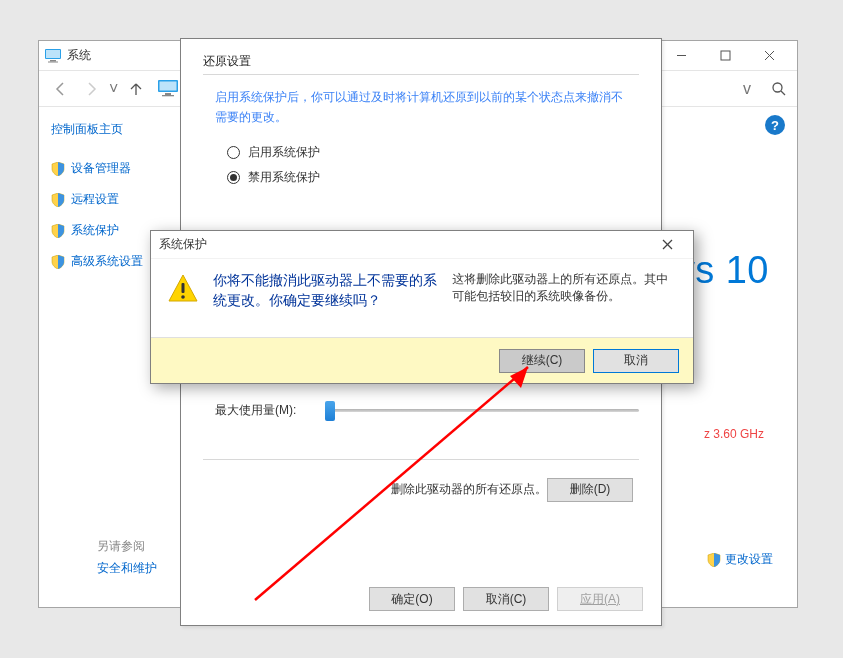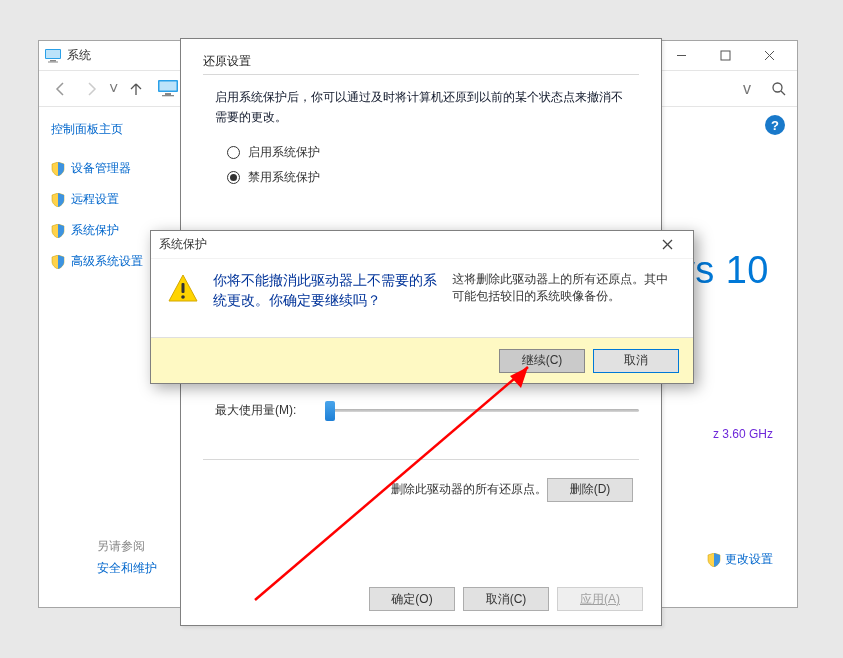--- a/index.html
+++ b/index.html
@@ -31,37 +31,37 @@
     .sidebar-left { width: 160px; padding: 14px 12px; }
     .sidebar-left .cp-home { color: #0066cc; font-size: 12px; margin-bottom: 22px; display: block; }
     .side-link { display: flex; align-items: center; gap: 6px; margin-bottom: 14px; font-size: 12px; color: #0066cc; cursor: pointer; }
     .shield-icon { width: 14px; height: 14px; }
     .see-also { position: absolute; left: 58px; bottom: 52px; font-size: 12px; color: #888; }
     .sec-maint { position: absolute; left: 58px; bottom: 30px; font-size: 12px; color: #0066cc; }
 
     .content-right { flex: 1; position: relative; padding: 18px 24px; }
     .help-q { position: absolute; right: 12px; top: 8px; width: 20px; height: 20px; border-radius: 50%; background: #1979ca; color: #fff; font-size: 13px; display:flex; align-items:center; justify-content:center; font-weight: bold; }
     .ws10 { position: absolute; right: 28px; top: 142px; color: #0078d7; font-size: 38px; font-weight: 300; letter-spacing: 0.5px; }
-    .ghz { position: absolute; right: 24px; top: 320px; font-size: 12px; color: #6d28d9; }
+    .ghz { position: absolute; right: 33px; top: 320px; font-size: 12px; color: #ef4444; }
     .change-settings { position: absolute; right: 24px; top: 444px; font-size: 12px; color: #0066cc; display:flex; align-items:center; gap:4px; }
 
     
     .dlg-props {
       position: absolute; left: 180px; top: 38px; width: 482px; height: 588px;
       background: #fff; border: 1px solid #808080;
       box-shadow: 2px 2px 3px rgba(0,0,0,0.08);
     }
     .dlg-props .titlebar { height: 30px; display:flex; align-items:center; padding: 0 8px; border-bottom: 1px solid #dfdfdf; }
     .disk-icon { width: 16px; height: 14px; margin-right: 6px; }
     .dlg-props .titlebar .title { font-size: 12px; color: #333; flex: 1; }
 
     .dlg-body { padding: 14px 22px 0 22px; font-size: 12px; color: #333; }
     .sect-title { font-size: 12px; color: #222; margin-bottom: 4px; }
     .sect-rule { border: none; border-top: 1px solid #d8d8d8; margin: 2px 0 12px 0; }
-    .desc { font-size: 12px; color: #0f172a; line-height: 1.7; padding: 0 8px 12px 12px; }
+    .desc { font-size: 12px; color: #3b82f6; line-height: 1.7; padding: 0 8px 12px 12px; }
     .radio-row { display: flex; align-items: center; gap: 8px; padding: 4px 0 4px 24px; font-size: 12px; }
     .radio-outer { width: 13px; height: 13px; border: 1px solid #333; border-radius: 50%; display:flex; align-items:center; justify-content:center; }
     .radio-inner { width: 7px; height: 7px; border-radius: 50%; background: #333; }
 
     .usage-row { display:flex; align-items:center; gap: 20px; padding: 6px 0 6px 12px; font-size:12px;}
     .usage-label { width: 90px; color:#333; }
     .slider-wrap { flex:1; position: relative; height: 24px; display:flex; align-items:center; }
     .slider-track { position:absolute; left:0; right:0; height:3px; background: linear-gradient(#b0b0b0,#d8d8d8); border-radius:2px; }
     .slider-thumb { position:absolute; left:0; top:2px; width:10px; height:20px; background: linear-gradient(#4aa6ec,#1e7fd6); border-radius:2px; }
 

